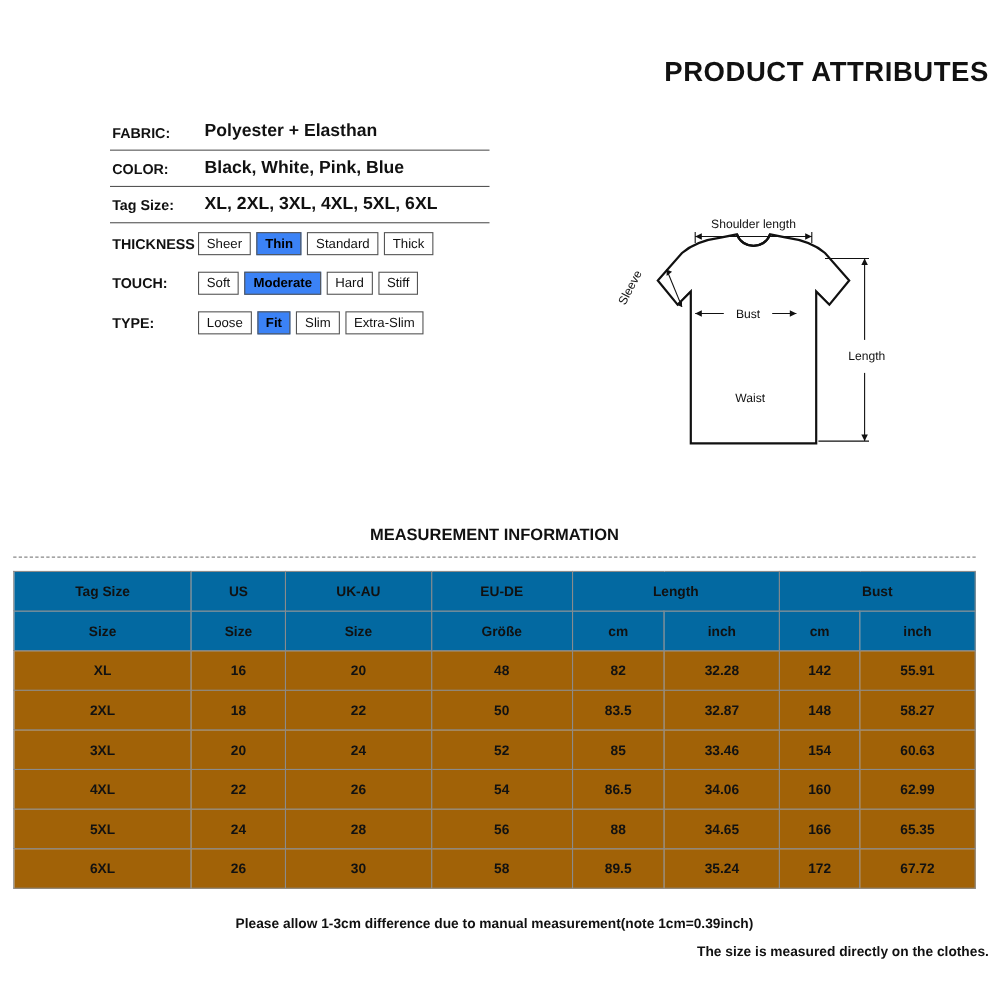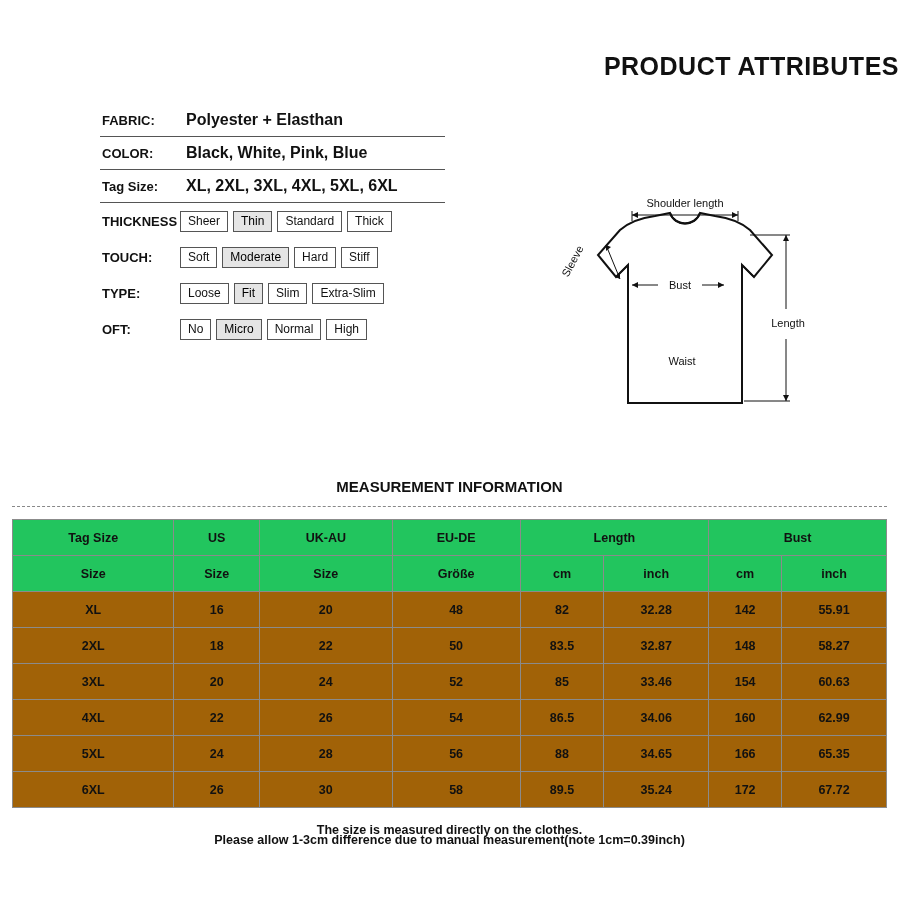--- a/index.html
+++ b/index.html
@@ -60,23 +60,23 @@
   .opt {
     border: 1px solid #555;
     background: #fff;
     font-size: 12px;
     padding: 3px 7px 4px 7px;
     line-height: 1;
     white-space: nowrap;
     font-weight: normal;
   }
   .opt.sel {
-    background: #e5e5e5;
+    background: #3b82f6;
     color: #000;
-    font-weight: normal;
+    font-weight: bold;
   }
   
   .attr-row.chips { border-bottom: none; height: 36px; }
 
   
   .shirt-wrap {
     position: absolute;
     left: 510px; top: 185px;
     width: 330px; height: 250px;
   }
@@ -106,36 +106,36 @@
     font-size: 12.5px;
   }
   table.meas th, table.meas td {
     border: 1px solid #8b8b8b;
     text-align: center;
     height: 36px;
     font-weight: bold;
     color: #111;
   }
   table.meas thead th {
-    background: #22c55e;
+    background: #0369a1;
   }
   table.meas tbody td {
     background: #a16207;
     font-weight: bold;
   }
 
   
   .note {
     position: absolute;
     width: 899px;
     text-align: center;
     font-size: 12.5px;
     font-weight: bold;
   }
-  .note1 { top: 823px; }
+  .note1 { top: 858px; text-align: right; }
   .note2 { top: 833px; }
 
   .diag-text { font-size: 11px; font-family: "Liberation Sans", sans-serif; fill: #111; }
 </style>
 </head>
 <body>
 
 <div id="page">
 
   <div class="main-title">PRODUCT ATTRIBUTES</div>
@@ -180,29 +180,20 @@
     <div class="attr-row chips">
       <span class="attr-label">TYPE:</span>
       <span class="opts">
         <span class="opt">Loose</span>
         <span class="opt sel">Fit</span>
         <span class="opt">Slim</span>
         <span class="opt">Extra-Slim</span>
       </span>
     </div>
 
-    <div class="attr-row chips">
-      <span class="attr-label">OFT:</span>
-      <span class="opts">
-        <span class="opt">No</span>
-        <span class="opt sel">Micro</span>
-        <span class="opt">Normal</span>
-        <span class="opt">High</span>
-      </span>
-    </div>
   </div>
 
   <div class="shirt-wrap">
     <svg width="330" height="250" viewBox="0 0 330 250">
 
       <g fill="#ffffff" stroke="#111" stroke-width="2">
         <path d="M110 45 C 118 38, 130 33, 145 31
                  L160 28
                  C165 42, 185 42, 190 28
                  L205 31

